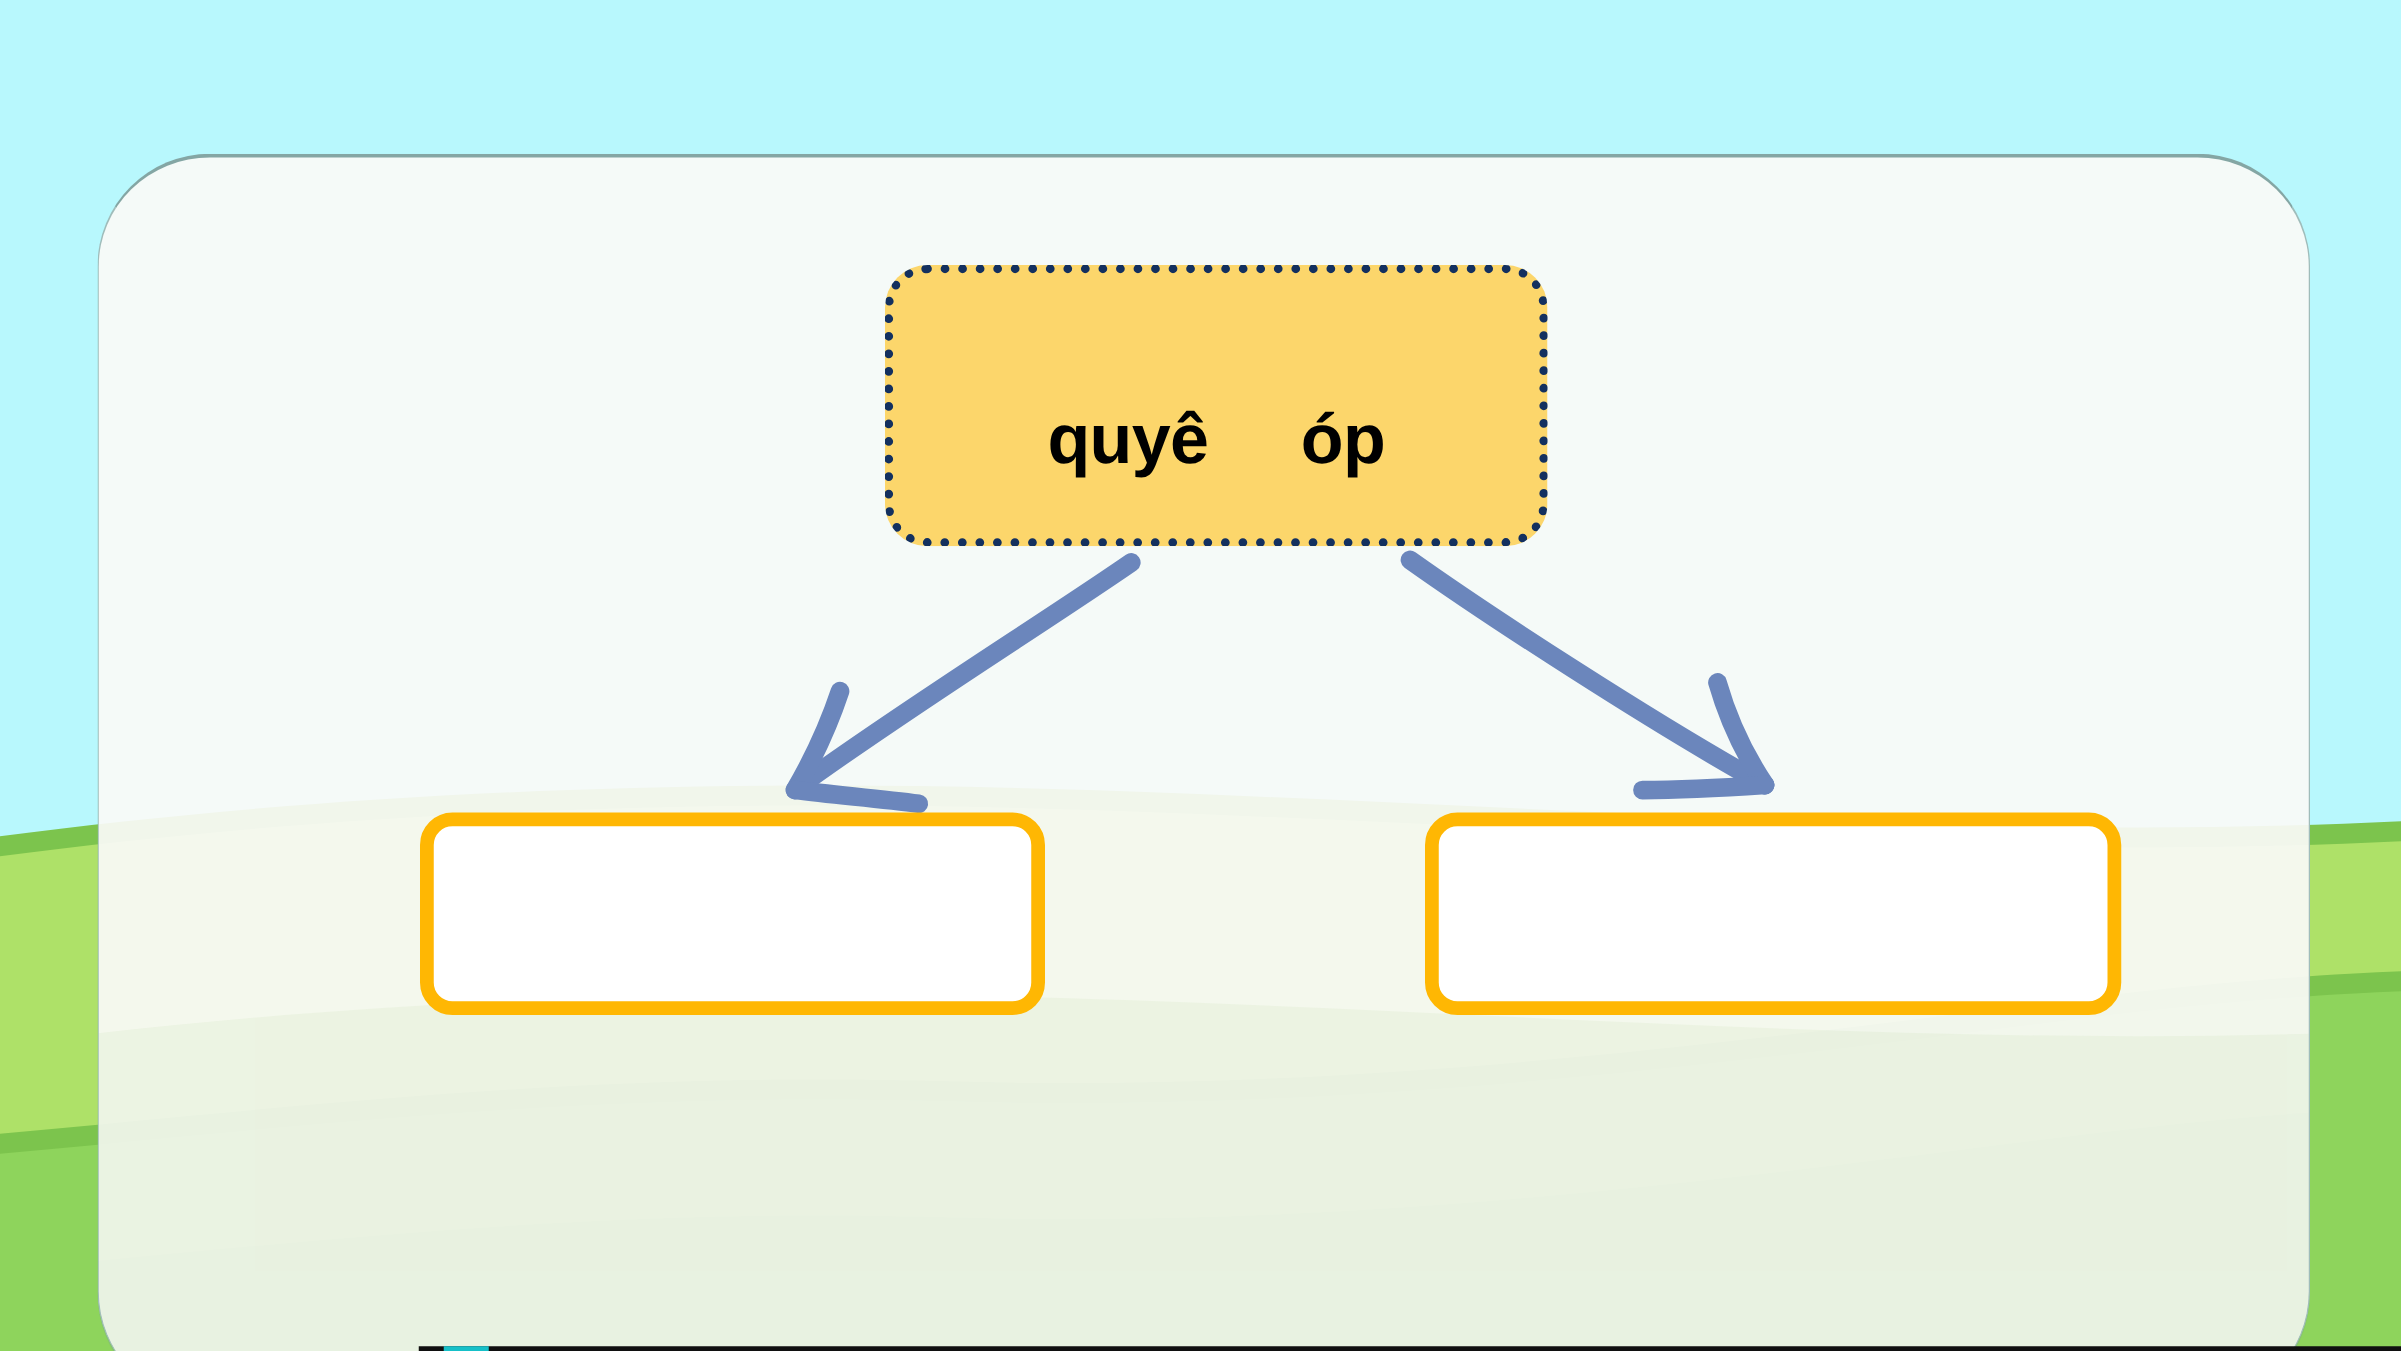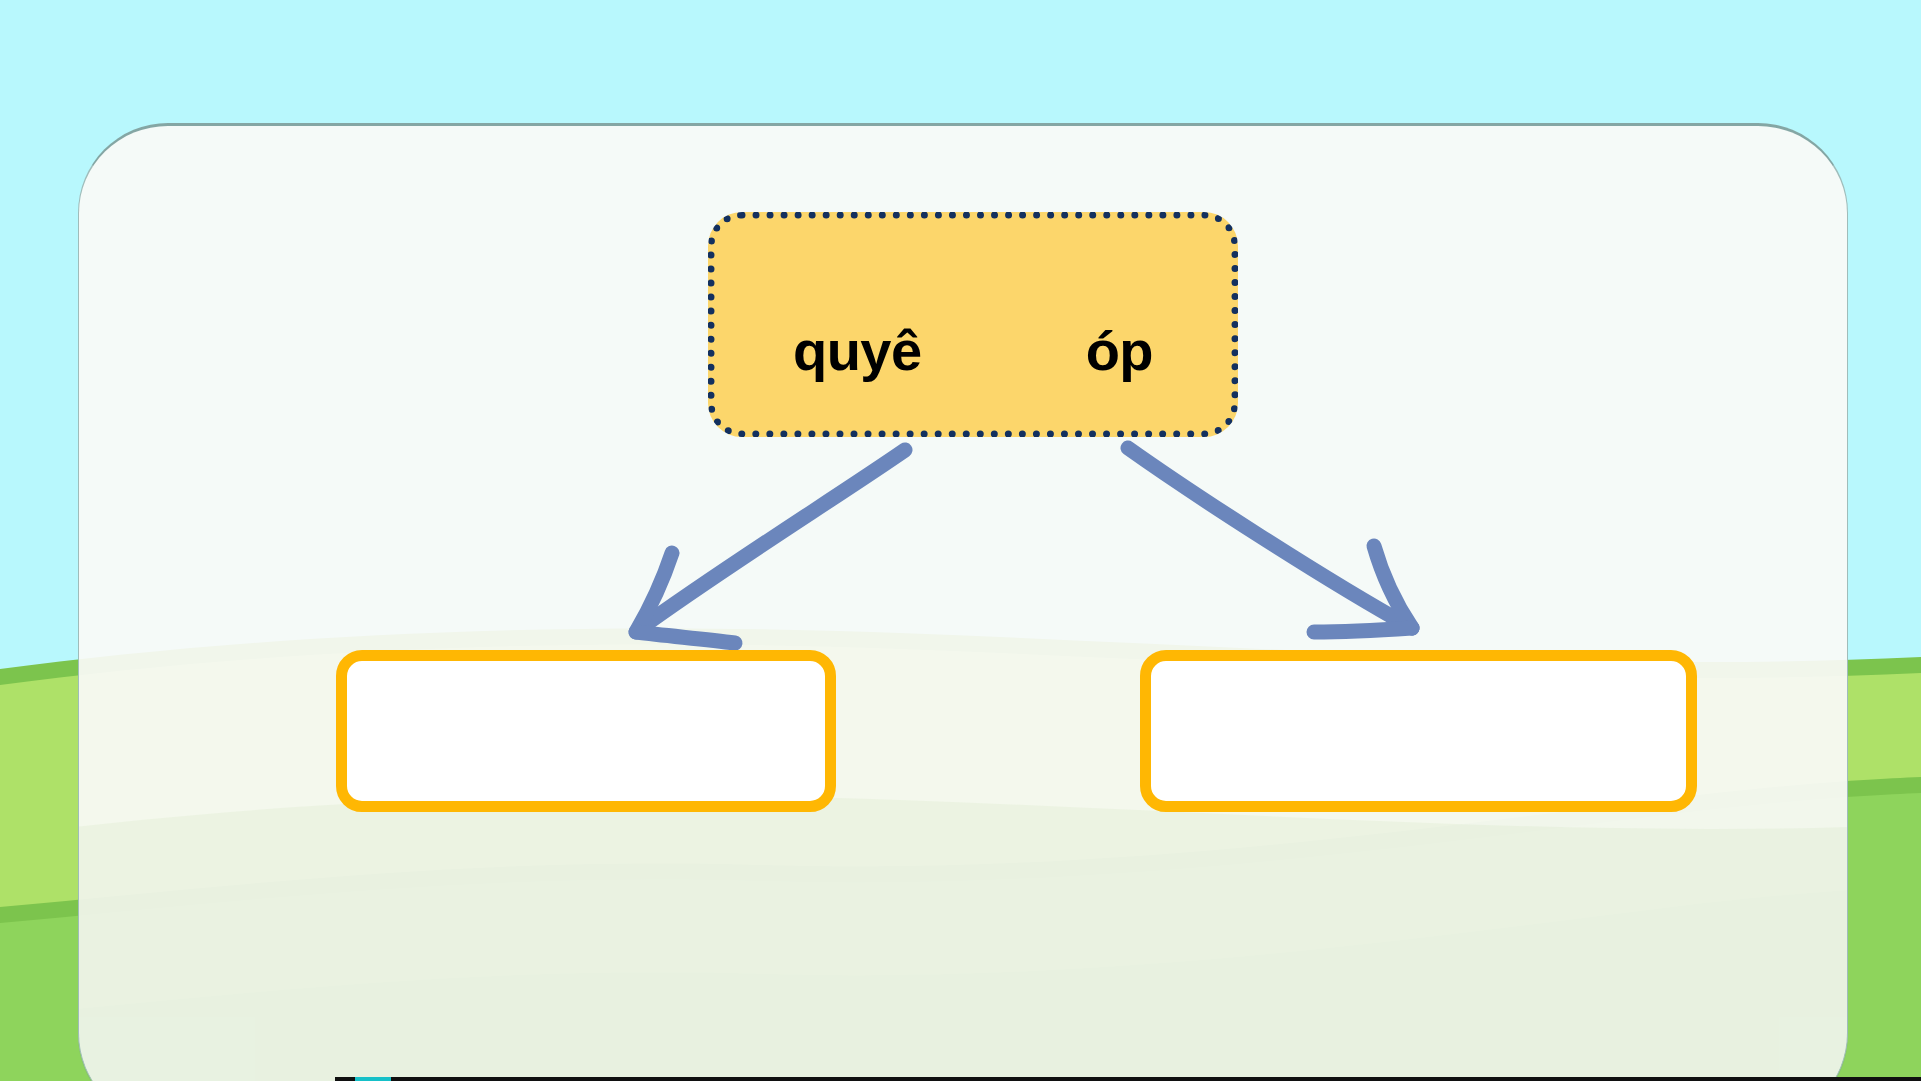--- a/index.html
+++ b/index.html
@@ -71,21 +71,20 @@
     align-items: center;
     justify-content: center;
     z-index: 4;
   }
   #prompt-row {
     display: flex;
     align-items: baseline;
     justify-content: center;
     padding-top: 52px;
     white-space: nowrap;
-    gap: 45px;
   }
   .prompt-token {
     font-size: 56px;
     font-weight: bold;
     color: #000000;
     letter-spacing: -0.5px;
     line-height: 1;
   }
   .prompt-gap {
     display: inline-block;

